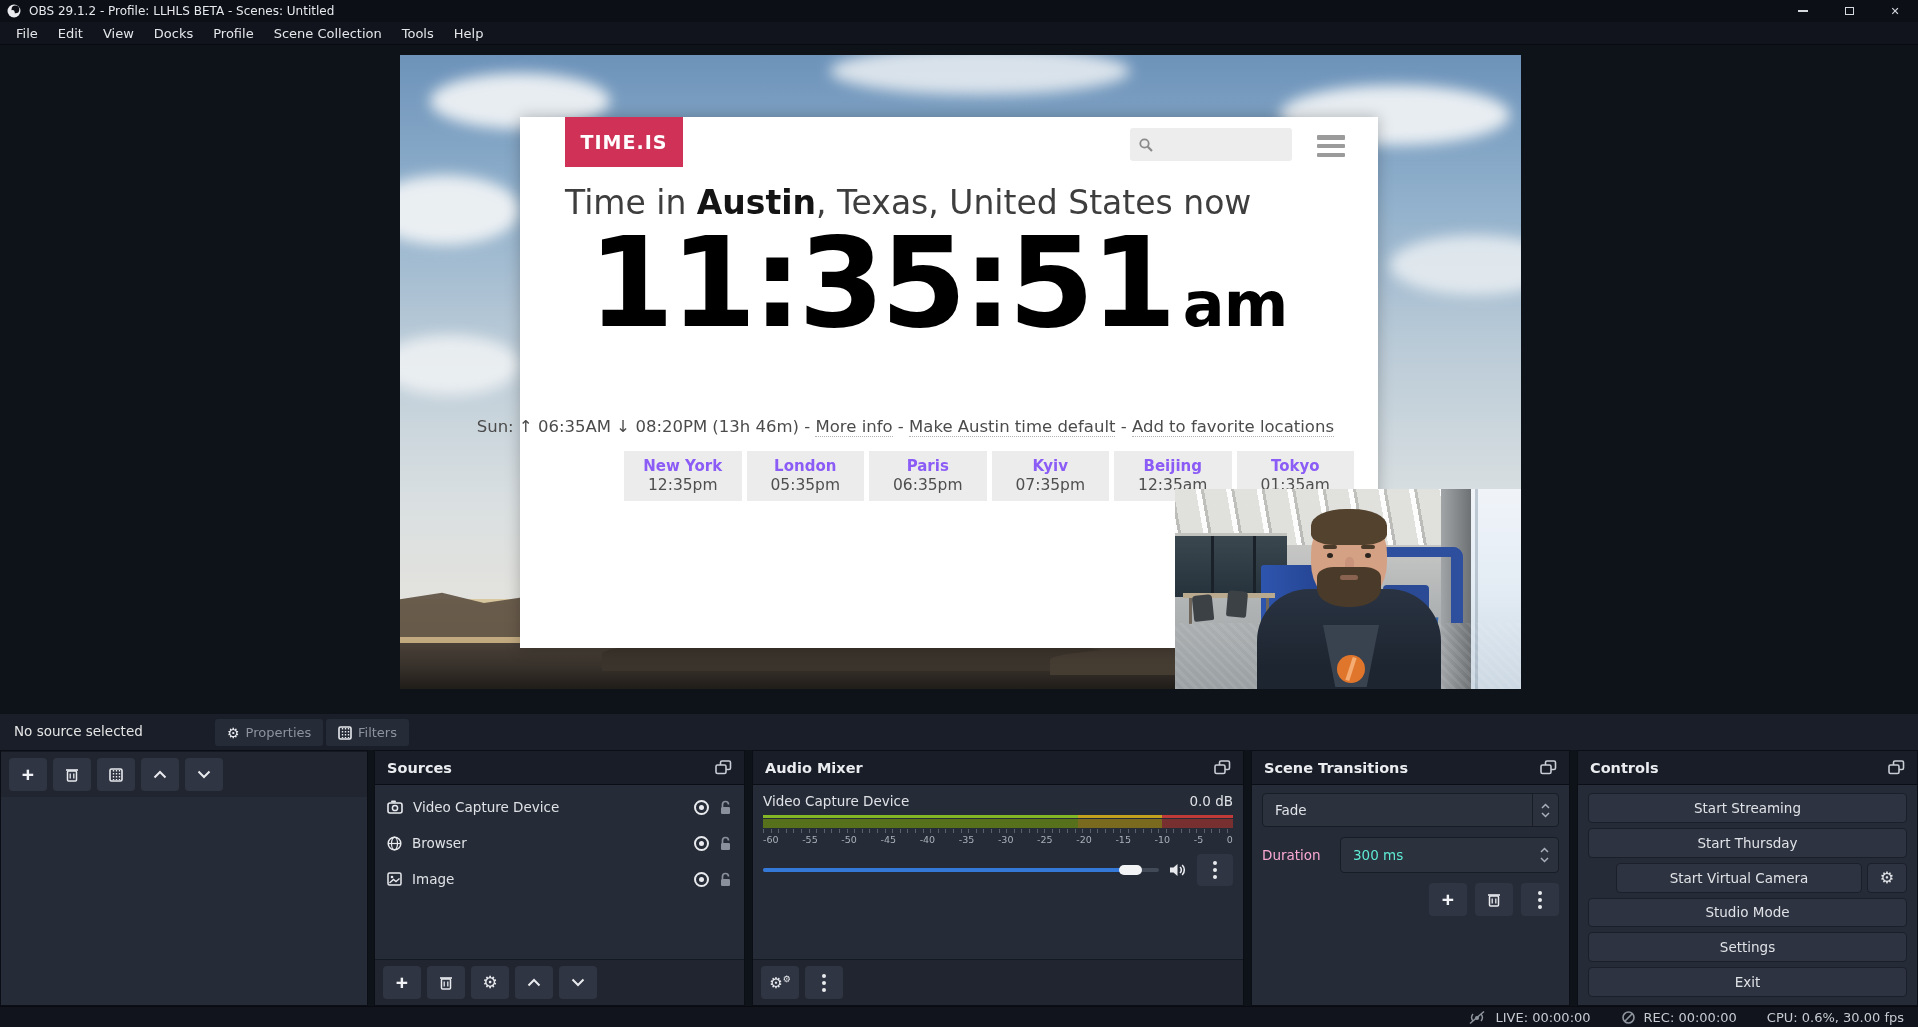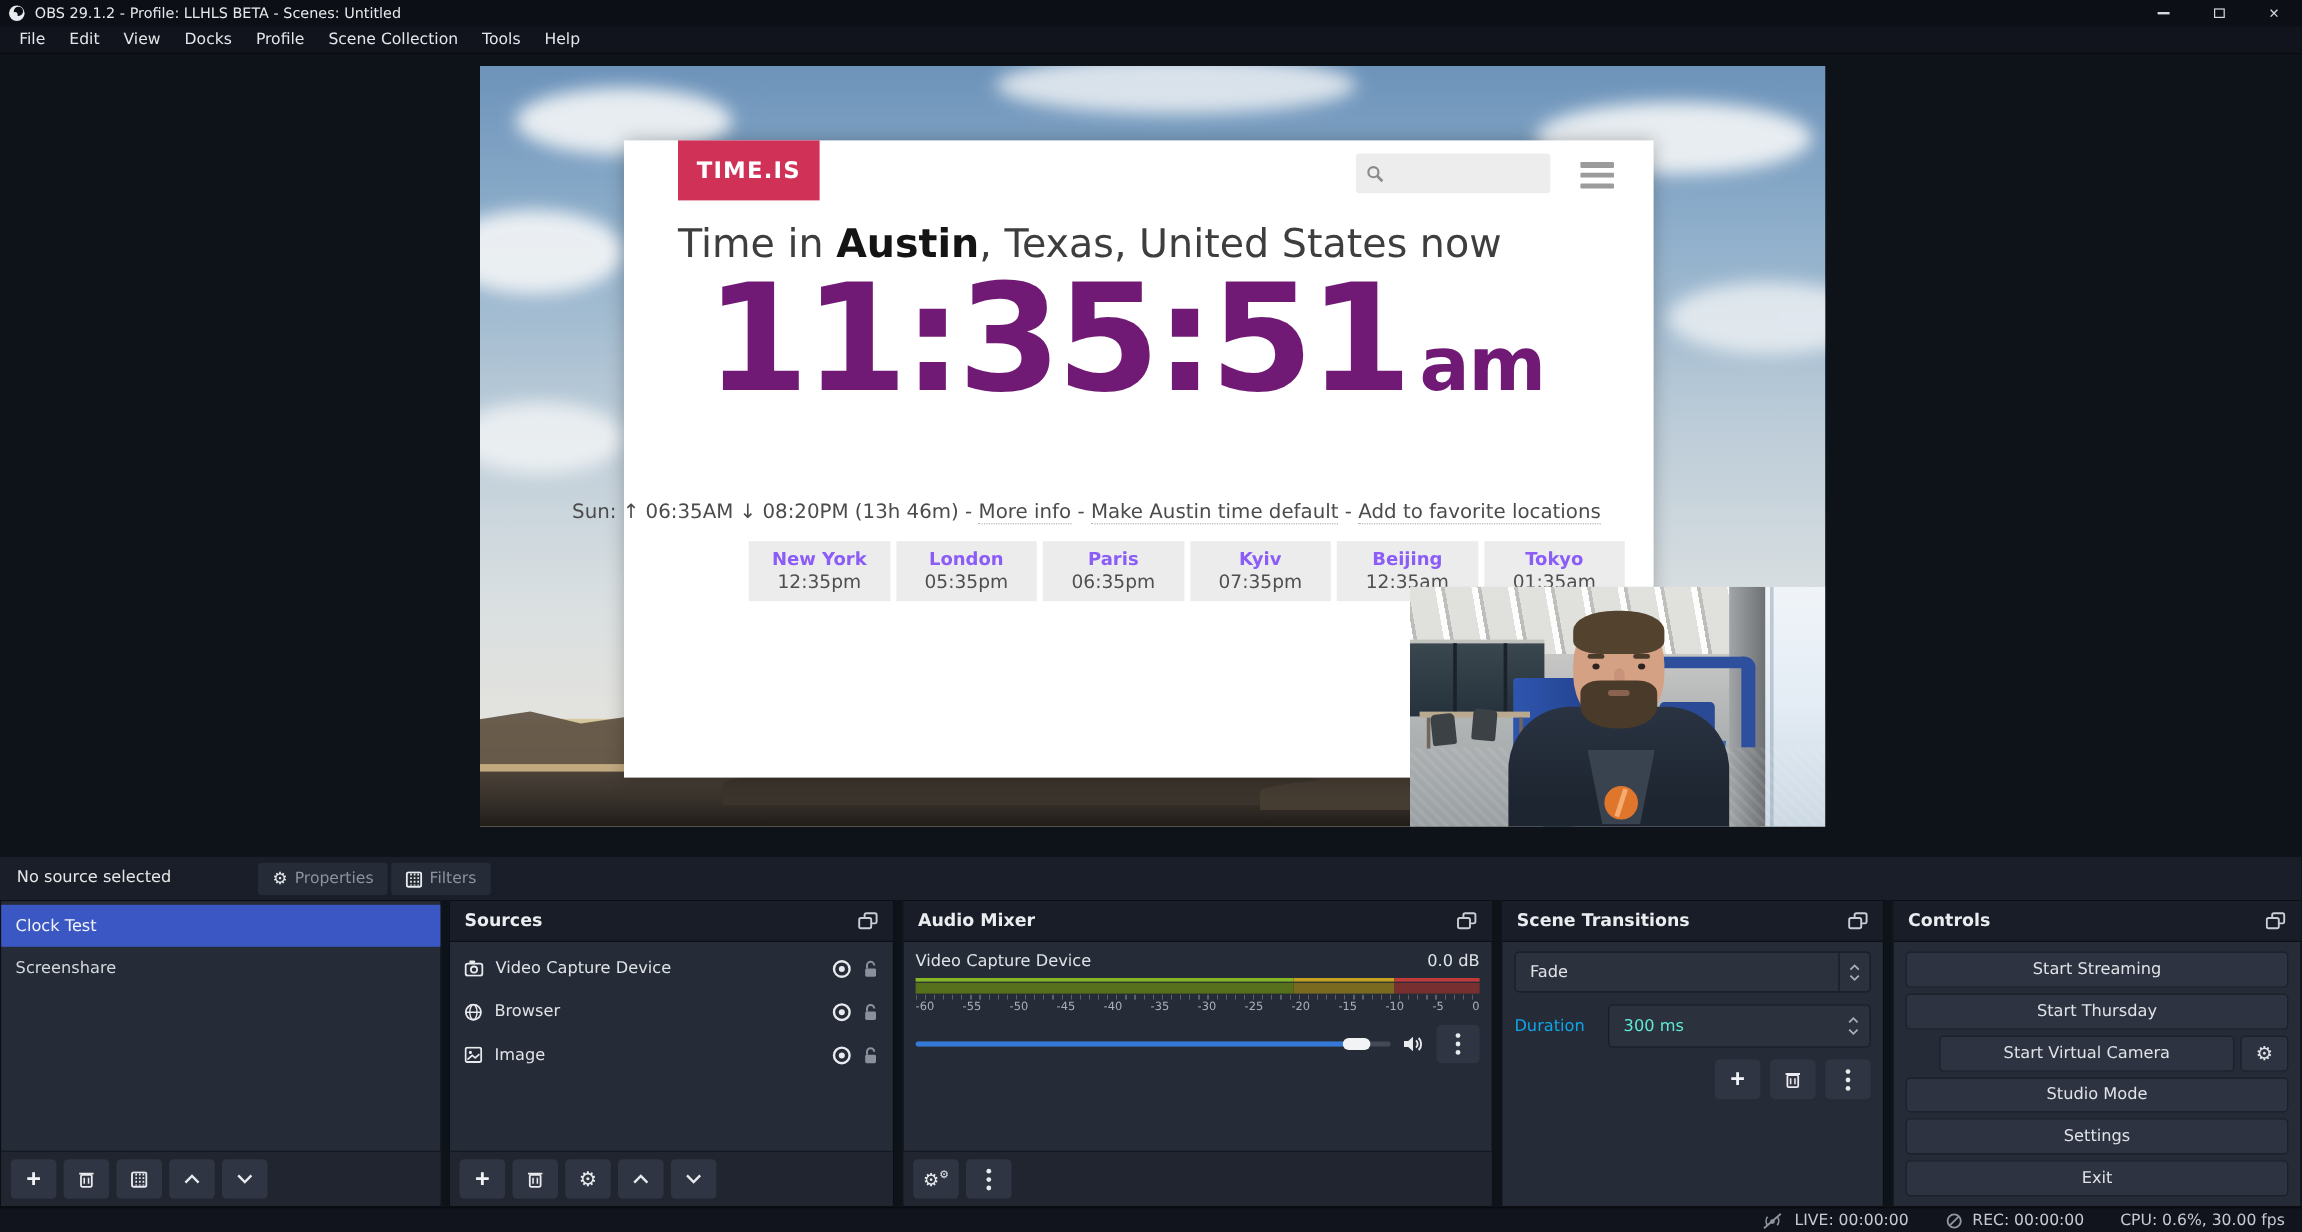--- a/index.html
+++ b/index.html
@@ -48,21 +48,21 @@
     background:var(--brand,#cf3256); color:#fff; display:flex; align-items:center; justify-content:center;
     font-weight:bold; font-size:19px; letter-spacing:1px; }
   .ti-search { position:absolute; left:610px; top:11px; width:162px; height:33px; background:#ededed;
     border:none; border-radius:3px; display:flex; align-items:center; padding-left:8px; }
   .ti-search input { border:none; background:transparent; outline:none; width:120px; font-size:14px; }
   .ti-burger { position:absolute; left:797px; top:18px; width:28px; height:22px;
     display:flex; flex-direction:column; justify-content:space-between; }
   .ti-burger span { display:block; height:4.5px; background:#9b9b9b; border-radius:1px; }
   .ti-heading { position:absolute; left:45px; top:66px; font-size:33px; color:#3e3e3e; white-space:nowrap; }
   .ti-heading b { color:#141414; font-weight:800; }
-  .ti-clock { position:absolute; left:68px; top:98px; display:flex; align-items:baseline; color:#701a75; }
+  .ti-clock { position:absolute; left:68px; top:98px; display:flex; align-items:baseline; color:#000000; }
   .ti-time { font-size:124px; font-weight:800; letter-spacing:-4px; line-height:1.1; }
   .ti-mer { font-size:62px; font-weight:800; margin-left:10px; letter-spacing:-1px; }
   .ti-date { position:absolute; right:44px; top:258px; font-size:30px; color:#3b3b3b; }
   .ti-sun { position:absolute; right:44px; top:300px; font-size:16.5px; color:#4b4b4b; white-space:nowrap; }
   .ti-link { border-bottom:1.5px dotted #b3b3b3; }
   .ti-cities { position:absolute; left:104px; top:334px; width:730px; display:flex; gap:5px; }
   .ti-city { flex:1; background:#ececec; text-align:center; padding:6px 0 7px 0; }
   .ti-city .cname { font-weight:bold; font-size:15px; color:#8b5cf6; }
   .ti-city .ctime { font-size:15.5px; color:#4f4f4f; margin-top:1px; }
 
@@ -170,21 +170,21 @@
     background:#f2f3f5; border-radius:5px; }
   .mix-kebab-btn { width:36px; height:32px; }
 
   
   .combo { position:absolute; left:10px; right:10px; top:8px; height:34px; background:#2b313d;
     border:1px solid #171c25; border-radius:4px; display:flex; align-items:center; font-size:13.5px; color:#dfe2e6; }
   .combo .val { padding-left:12px; }
   .combo .spin { margin-left:auto; width:26px; height:100%; border-left:1px solid #171c25;
     display:flex; flex-direction:column; align-items:center; justify-content:center; gap:3px; }
   .dur-row { position:absolute; left:10px; right:10px; top:52px; height:36px; display:flex; align-items:center; }
-  .dur-label { font-size:13.5px; color:#0ea5e9; width:78px; }
+  .dur-label { font-size:13.5px; color:#f9a8d4; width:78px; }
   .spinbox { flex:1; height:36px; background:#2b313d; border:1px solid #171c25; border-radius:4px;
     display:flex; align-items:center; font-size:13.5px; color:#5eead4; }
   .spinbox .val { padding-left:12px; }
   .spinbox .spin { margin-left:auto; width:24px; display:flex; flex-direction:column; align-items:center; gap:4px; padding-right:4px; }
   .trans-btns { position:absolute; right:10px; top:98px; display:flex; gap:8px; }
 
   
   .controls-body { display:flex; flex-direction:column; gap:5px; padding:8px 10px; }
   .ctl-row { display:flex; gap:5px;padding-left:28px; }
   .ctlbtn { flex:1; height:30px; background:#2d3340; border:1px solid #1a1f29; border-radius:4px;
@@ -345,24 +345,20 @@
       <rect x="1" y="1" width="12" height="12" rx="1.5" fill="none" stroke="#e8eaee" stroke-width="1.6"></rect>
       <line x1="4.5" y1="2" x2="4.5" y2="12" stroke="#e8eaee" stroke-width="1.4" stroke-dasharray="1.6 1.4"></line>
       <line x1="7.5" y1="2" x2="7.5" y2="12" stroke="#e8eaee" stroke-width="1.4" stroke-dasharray="1.6 1.4"></line>
       <line x1="10.5" y1="2" x2="10.5" y2="12" stroke="#e8eaee" stroke-width="1.4" stroke-dasharray="1.6 1.4"></line>
     </svg>
     <span>Filters</span>
   </button>
 </div>
 
 <div class="panel" style="left:0;width:368px;">
-  <div class="panel-body" style="padding-top:3px;">
-    <div class="scene-item selected">Clock Test</div>
-    <div class="scene-item">Screenshare</div>
-  </div>
   <div class="panel-toolbar">
     <button class="iconbtn">
         <span class="plus-glyph">+</span>
       </button>
     <button class="iconbtn">
       <svg width="14" height="15" viewBox="0 0 14 15">
         <rect x="2.5" y="4" width="9" height="10" rx="1" fill="none" stroke="#e8eaee" stroke-width="1.5"></rect>
         <line x1="1" y1="3" x2="13" y2="3" stroke="#e8eaee" stroke-width="1.6"></line>
         <line x1="5.2" y1="6.5" x2="5.2" y2="11.5" stroke="#e8eaee" stroke-width="1.3"></line>
         <line x1="8.8" y1="6.5" x2="8.8" y2="11.5" stroke="#e8eaee" stroke-width="1.3"></line>

